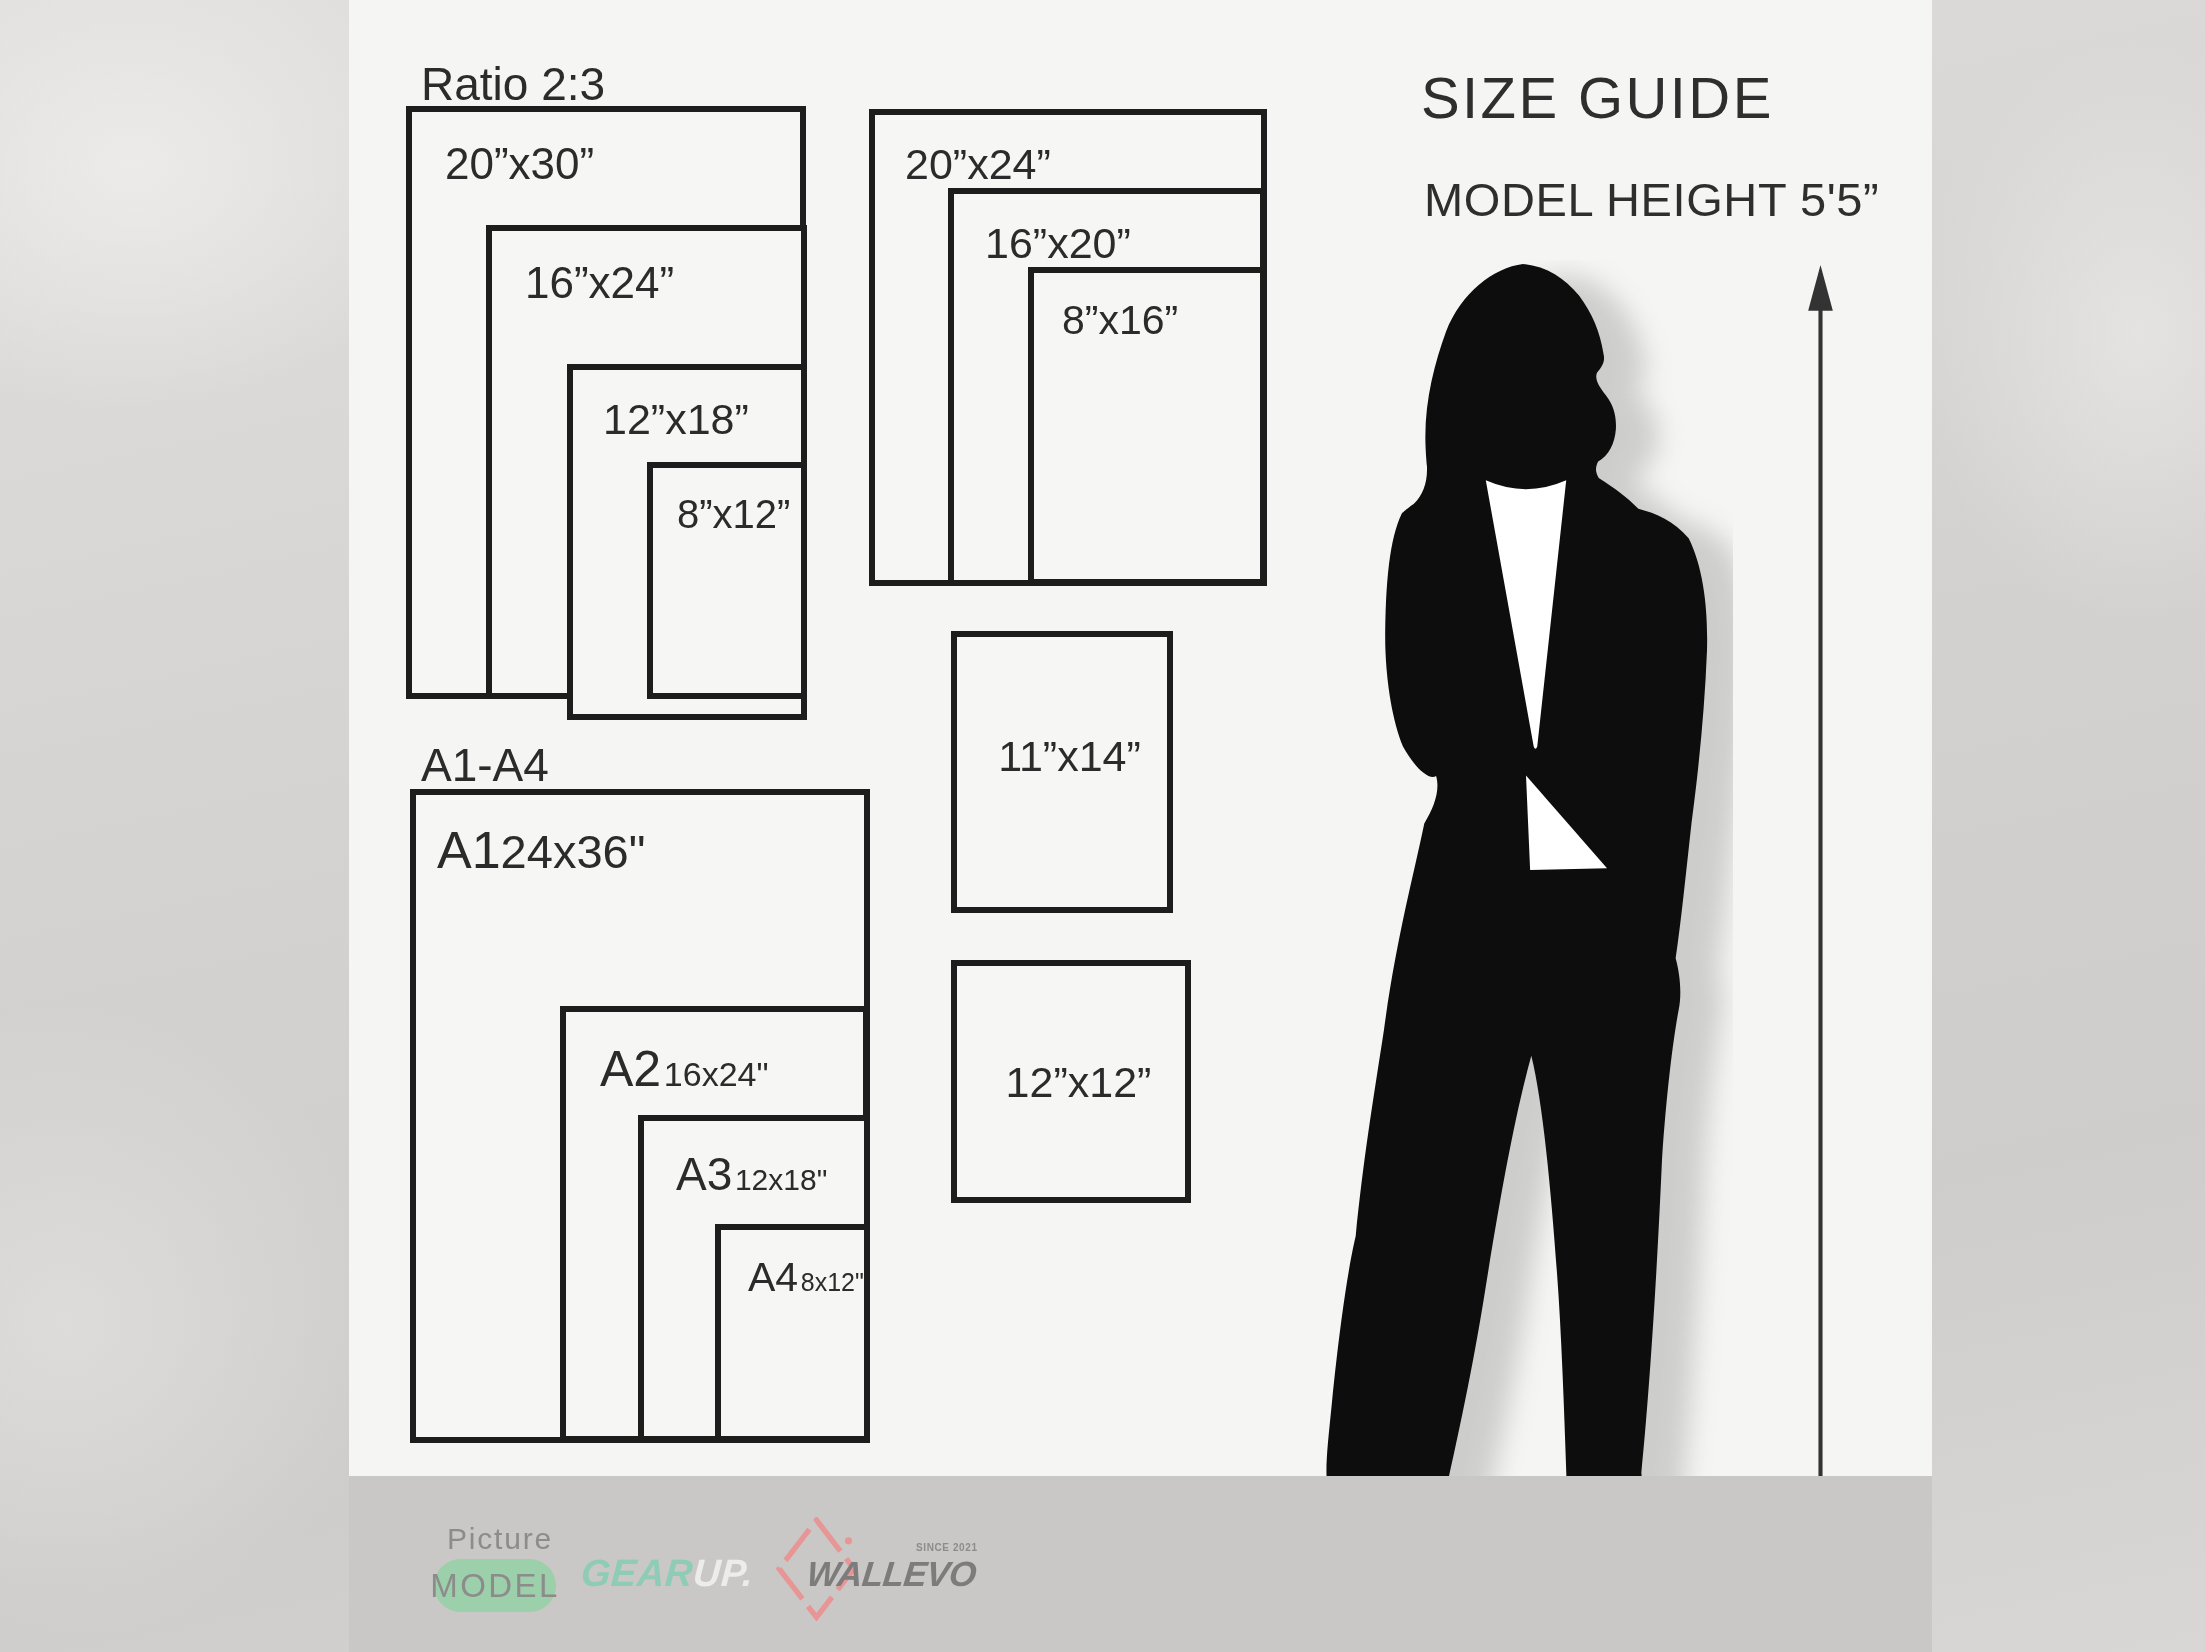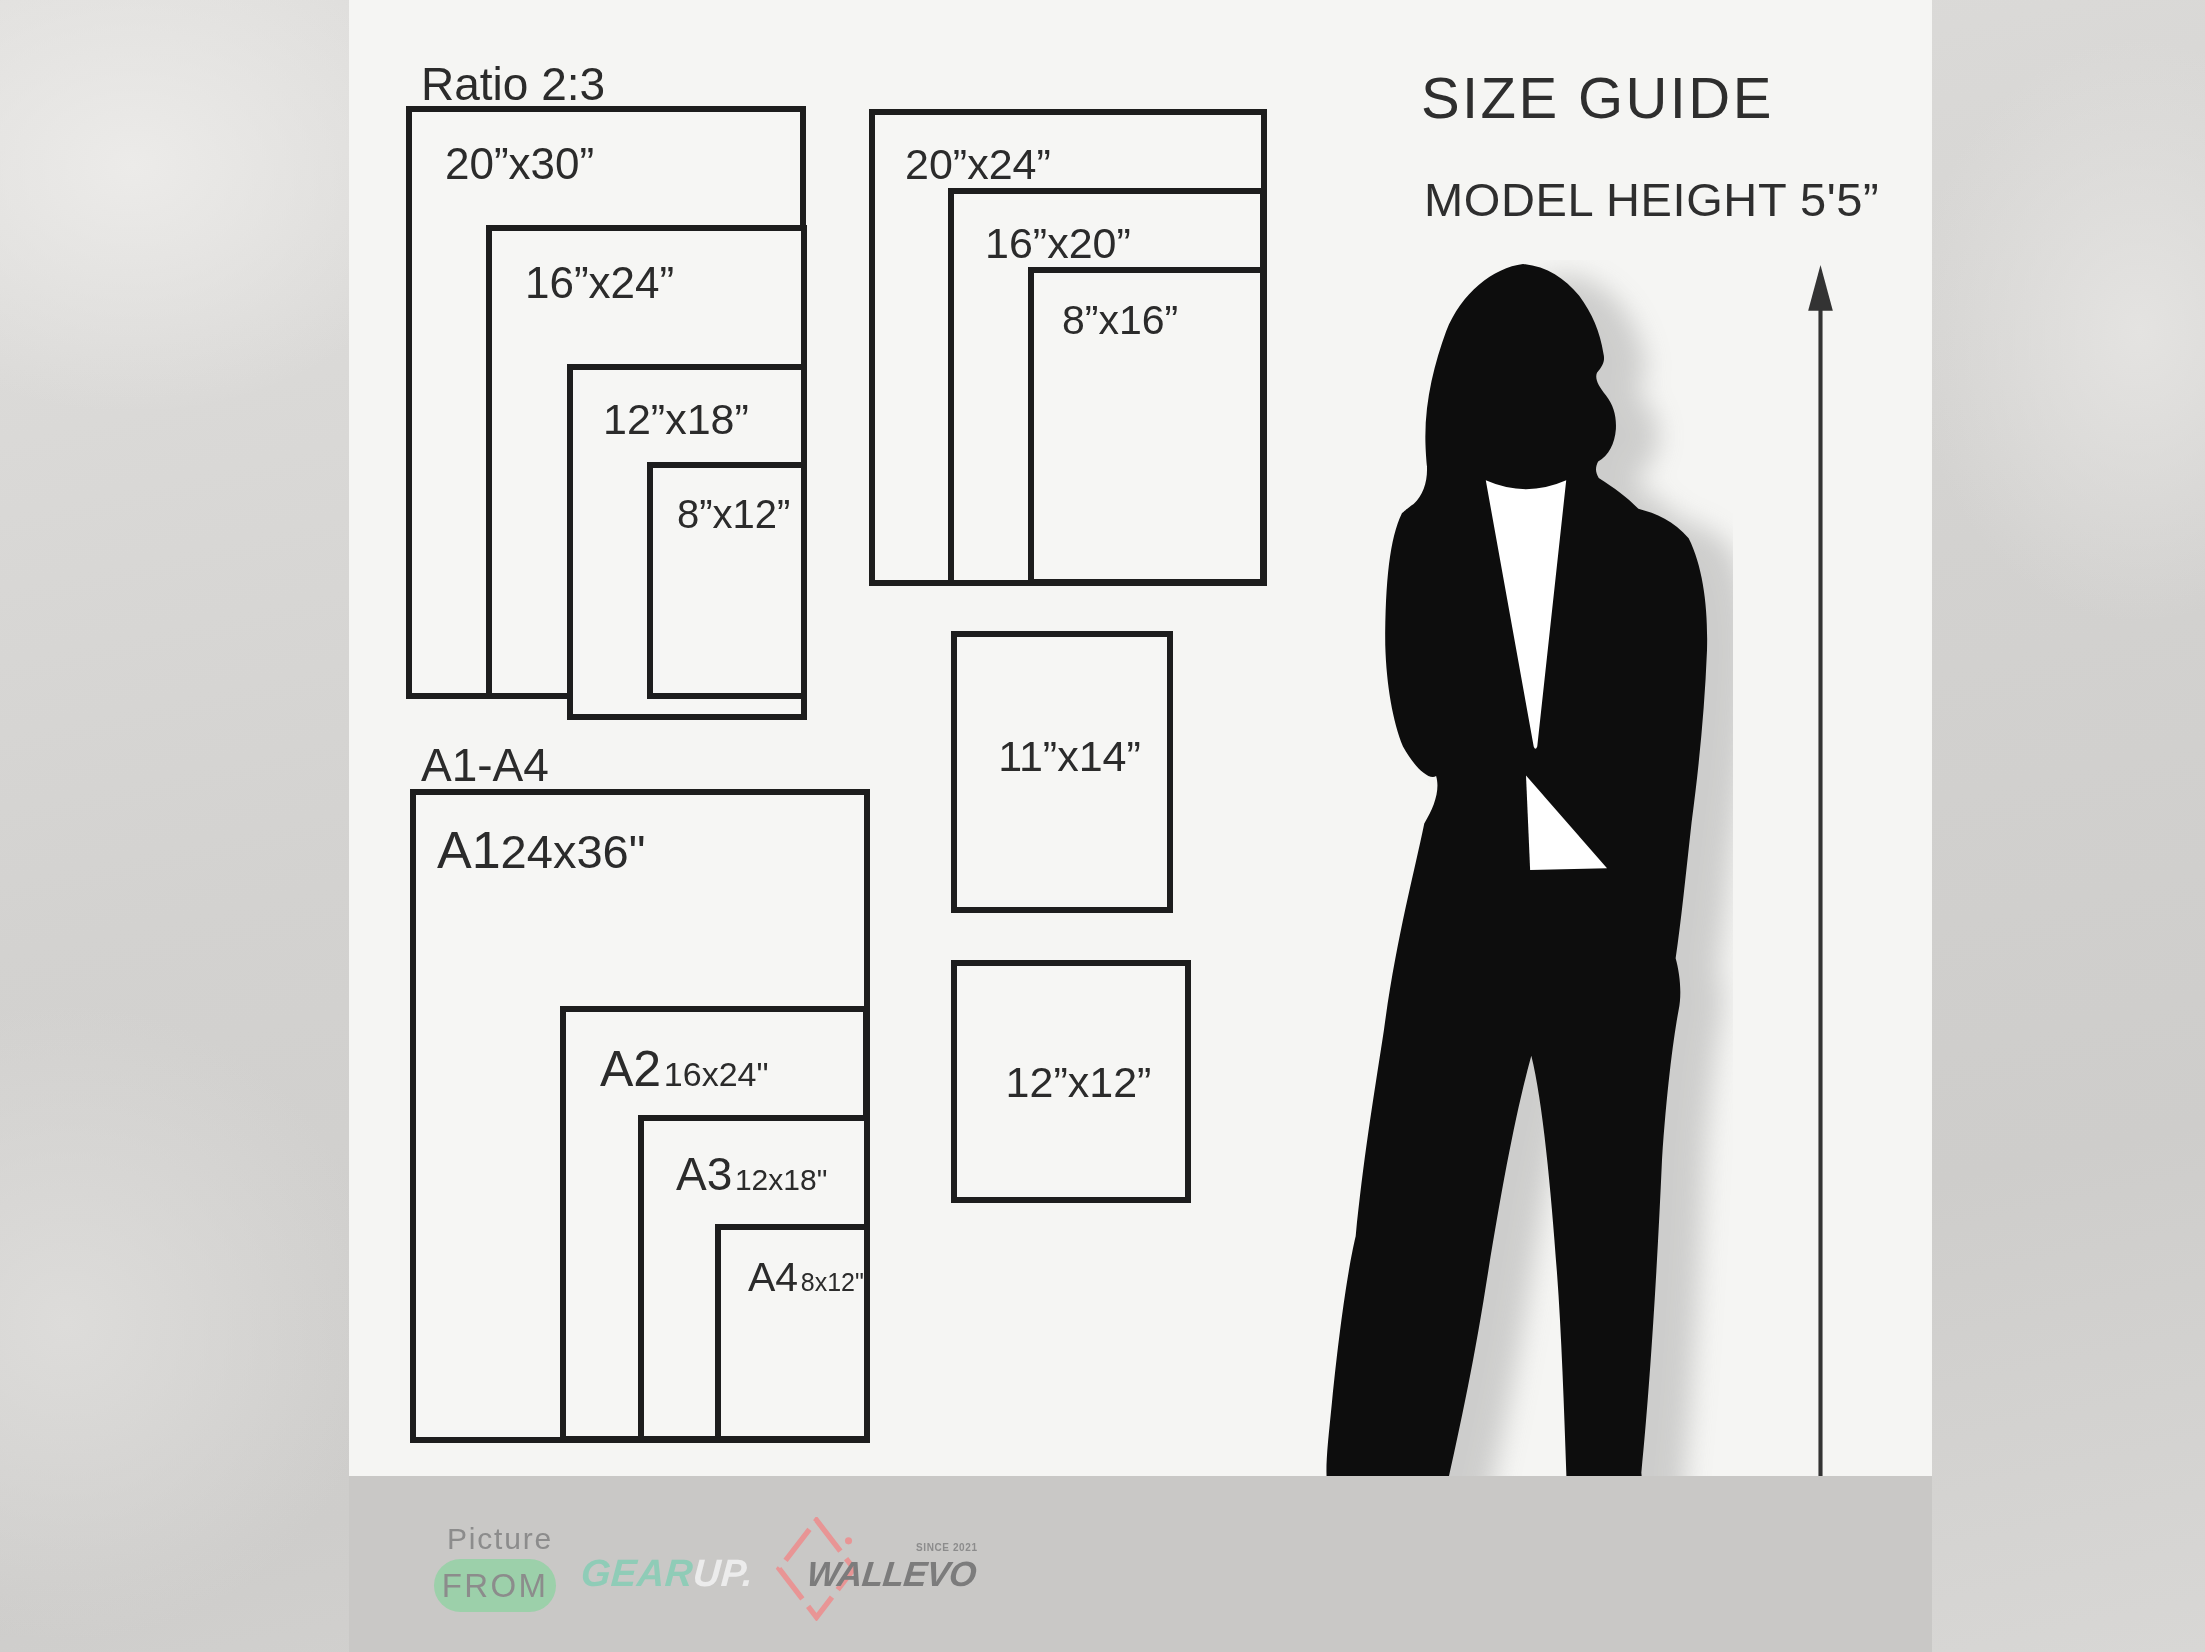--- a/index.html
+++ b/index.html
@@ -175,21 +175,21 @@
 
     <svg class="arrow-svg" width="47" height="1290" viewBox="0 0 80 2180">
       <line x1="40" y1="70" x2="40" y2="2110" stroke="#333333" stroke-width="7"></line>
       <polygon points="40,4 19,82 61,82" fill="#333333"></polygon>
       <polygon points="40,2176 19,2098 61,2098" fill="#333333"></polygon>
     </svg>
 
     <div class="footer">
       <div class="picture-label">Picture</div>
       <div class="from-pill">
-        <span>FROM</span>
+        <span>MODEL</span>
       </div>
       <div class="gearup">
         <span class="gear">GEAR</span><span class="up">UP.</span>
       </div>
       <div class="wallevo">
         <svg class="diamond" width="83" height="104" viewBox="0 0 140 175">
           <polygon points="70,5 133,87 70,169 7,87" fill="none" stroke="#e89595" stroke-width="9" stroke-dasharray="66 16"></polygon>
           <circle cx="124" cy="40" r="6" fill="#e89595"></circle>
         </svg>
         <span class="wname">WALLEVO</span>

